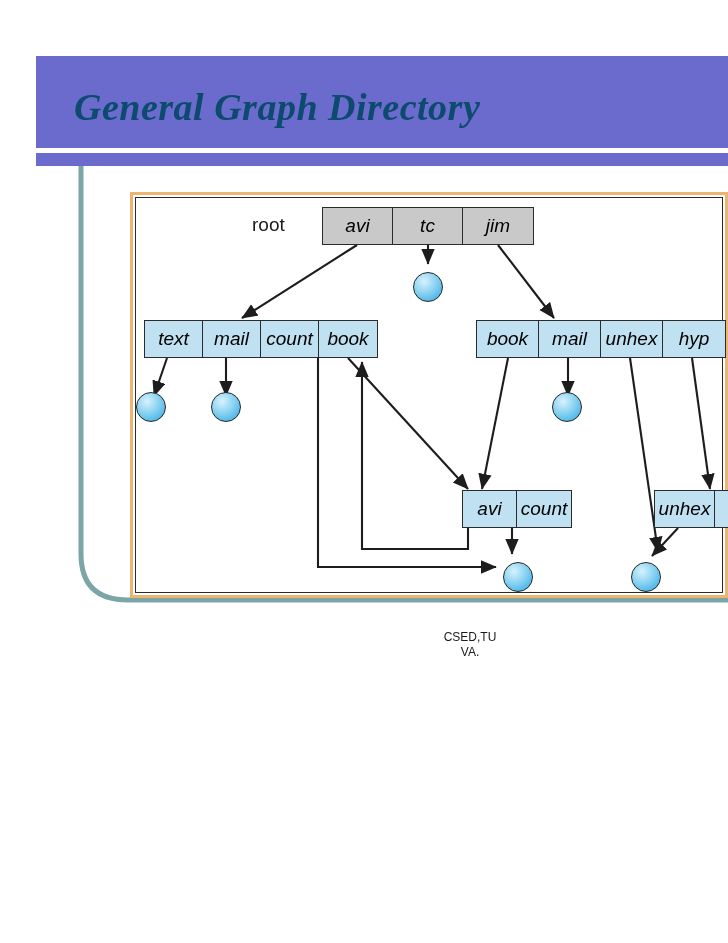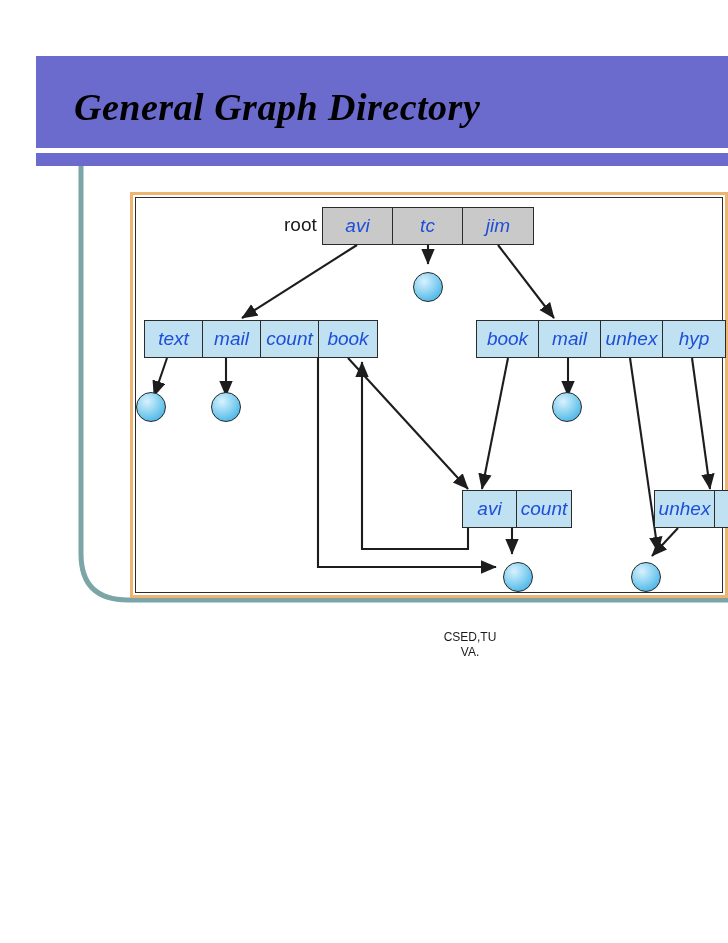--- a/index.html
+++ b/index.html
@@ -27,21 +27,21 @@
   #title-text {
     position: absolute;
     left: 74px;
     top: 85px;
     width: 640px;
     font-family: "Liberation Serif", "DejaVu Serif", serif;
     font-style: italic;
     font-weight: 700;
     font-size: 38px;
     line-height: 44px;
-    color: #000000;
+    color: #0c4a6e;
     letter-spacing: 0.5px;
     white-space: nowrap;
   }
   #title-underbar {
     position: absolute;
     left: 36px;
     top: 153px;
     width: 692px;
     height: 13px;
     background: #6b6bce;
@@ -99,21 +99,21 @@
   .row.gray { background: #c9c9c9; }
   .cell {
     box-sizing: border-box;
     border-right: 1.6px solid #2b2b2b;
     display: flex;
     align-items: center;
     justify-content: center;
     font-family: "Liberation Sans", sans-serif;
     font-style: italic;
     font-size: 19px;
-    color: #1d4ed8;
+    color: #000000;
     height: 100%;
     padding: 0 4px;
     white-space: nowrap;
   }
   .cell:last-child { border-right: none; font-style: italic; }
 
   
   #row-root  { left: 322px; top: 207px; height: 38px; }
   #row-left  { left: 144px; top: 320px; height: 38px; }
   #row-right { left: 476px; top: 320px; height: 38px; }
@@ -122,21 +122,21 @@
 
   #row-root .cell  { width: 70px; }
   #row-left .cell  { width: 58px; }
   #row-right .cell { width: 62px; }
   #row-avi .cell   { width: 54px; }
   #row-unhex .cell { width: 60px; }
 
   
   #root-label {
     position: absolute;
-    left: 284px;
+    left: 252px;
     top: 214px;
     font-size: 19px;
     color: #1a1a1a;
     font-family: "Liberation Sans", sans-serif;
   }
 
   
   .node-circle {
     position: absolute;
     width: 30px;

